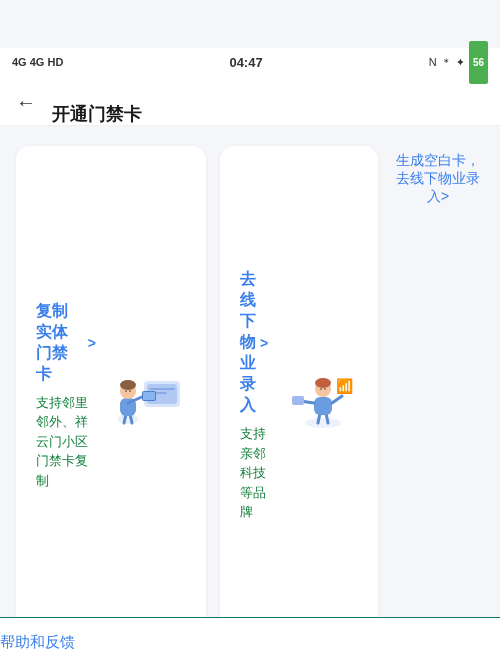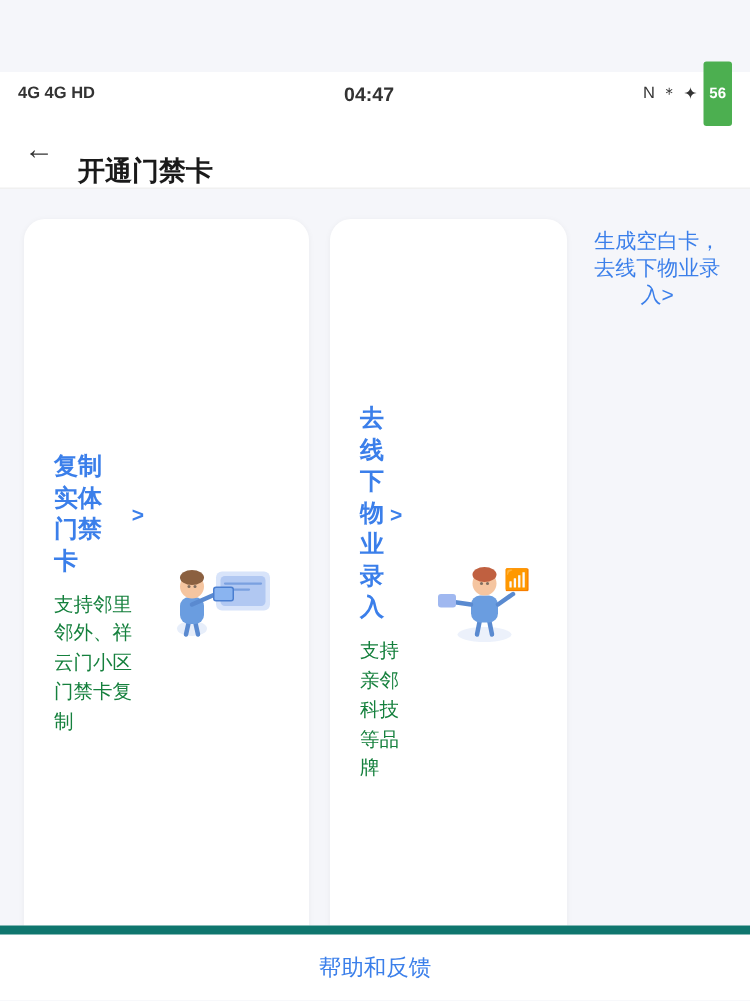--- a/index.html
+++ b/index.html
@@ -165,22 +165,22 @@
     
     .footer {
       position: absolute;
       bottom: 0;
       left: 0;
       right: 0;
       height: 50px;
       background: #ffffff;
       display: flex;
       align-items: center;
-      justify-content: center;
-      border-top: 6px solid #0f766e;
+      justify-content: flex-start;
+      border-top: 1px solid #0f766e;
     }
 
     .footer-link {
       font-size: 15px;
       color: #3b7fea;
       cursor: pointer;
     }
   </style>
 </head>
 <body>

